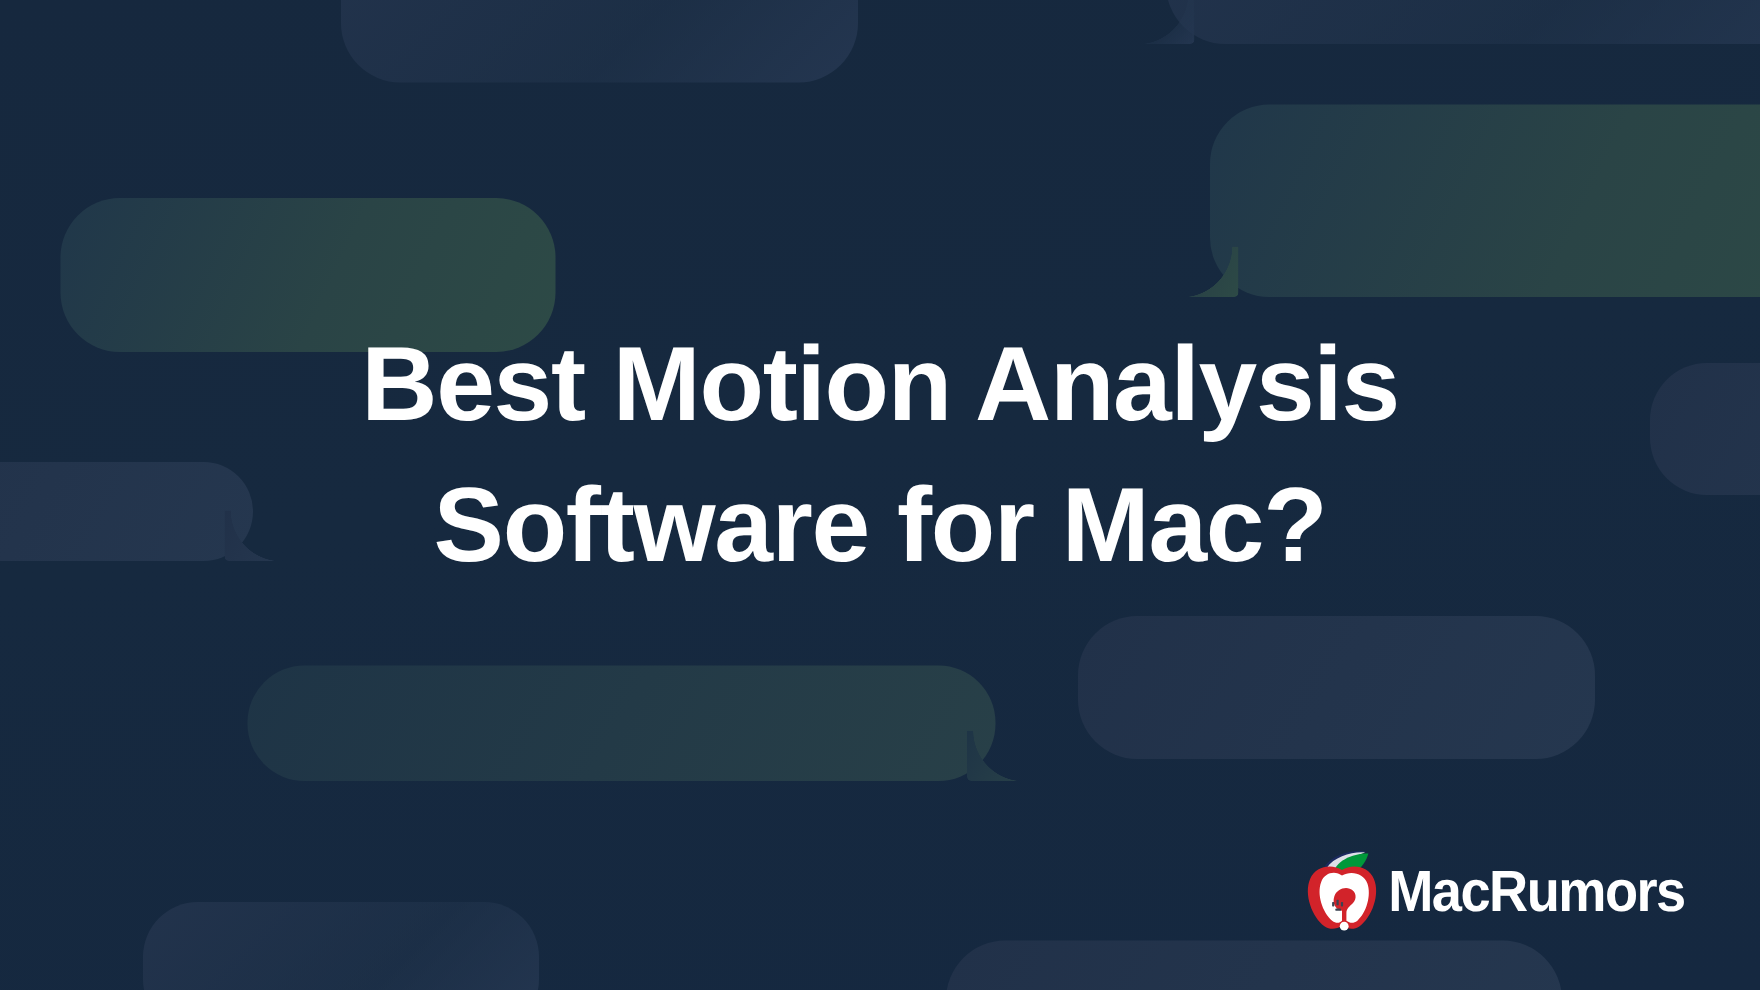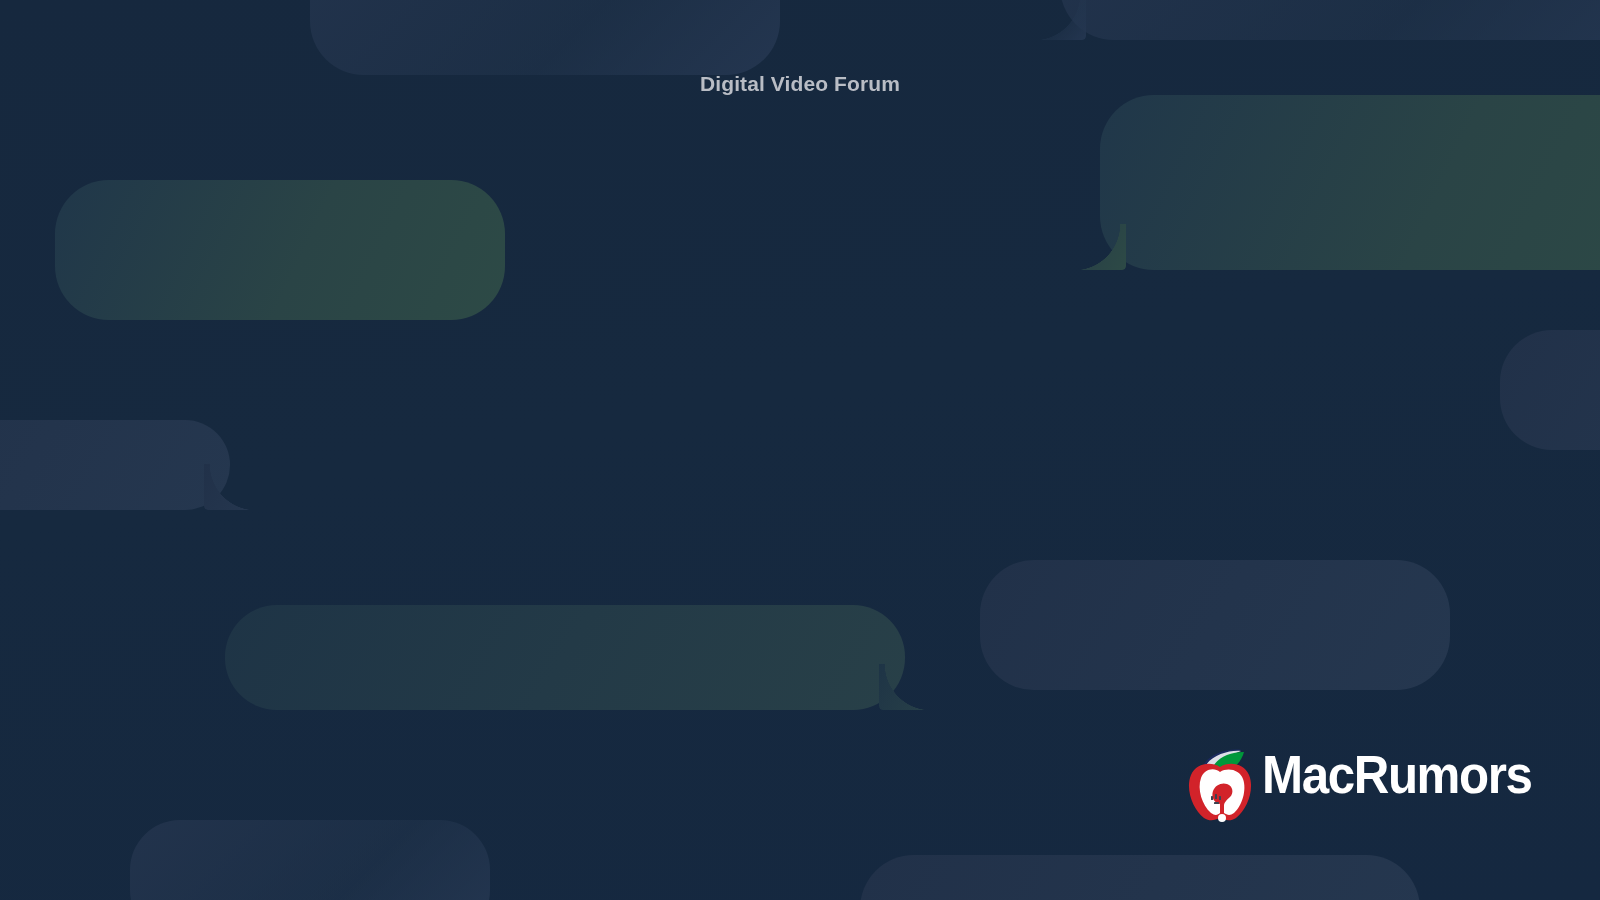--- a/index.html
+++ b/index.html
@@ -119,23 +119,23 @@
     font-weight:bold;
     color:#b9bdc5;
     letter-spacing:0.2px;
     z-index:5;
   }
 
   
   .brand {
     position:absolute;
     right:48px;
-    bottom:76px;
+    bottom:52px;
     display:flex;
-    align-items:flex-start;
+    align-items:center;
     gap:6px;
     z-index:5;
   }
   .brand-mark { width:72px; height:76px; display:block; flex:none; }
   .brand-word {
     color:#ffffff;
     font-size:53px;
     font-weight:bold;
     letter-spacing:-1.5px;
     transform:scaleX(0.93);
@@ -155,22 +155,24 @@
     <div class="bubble bub-teal tail-left" id="b-teal-right"></div>
     <div class="bubble bub-teal" id="b-teal-left"></div>
     <div class="bubble bub-navy2 tail-right" id="b-left-small"></div>
     <div class="bubble bub-teal2 tail-right" id="b-teal-mid"></div>
     <div class="bubble bub-navy2" id="b-right-mid"></div>
     <div class="bubble bub-navy" id="b-bottom-left"></div>
     <div class="bubble bub-navy2" id="b-bottom-right"></div>
     <div class="bubble bub-navy2" id="b-far-right"></div>
   </div>
 
-  <div class="forum-label">Digital Video Forum</div>
-
+
+  <div class="title-wrap">
+    <h1 class="title">Best Motion Analysis Software for Mac?</h1>
+  </div>
 
 
   <div class="brand">
     <svg class="brand-mark" viewBox="0 0 72 76" aria-hidden="true">
 
       <path d="M20 16 C27 5, 45 0, 58 2 C46 5, 33 11, 27 22 Z" fill="#1b2a5e"></path>
 
       <path d="M22 17 C29 7, 45 2, 57 3 C46 7, 34 13, 28 23 Z" fill="#ffffff" opacity="0.85"></path>
 
       <path d="M27 24 C30 11, 44 4, 60 4 C56 18, 44 26, 30 26 Z" fill="#00983a"></path>

